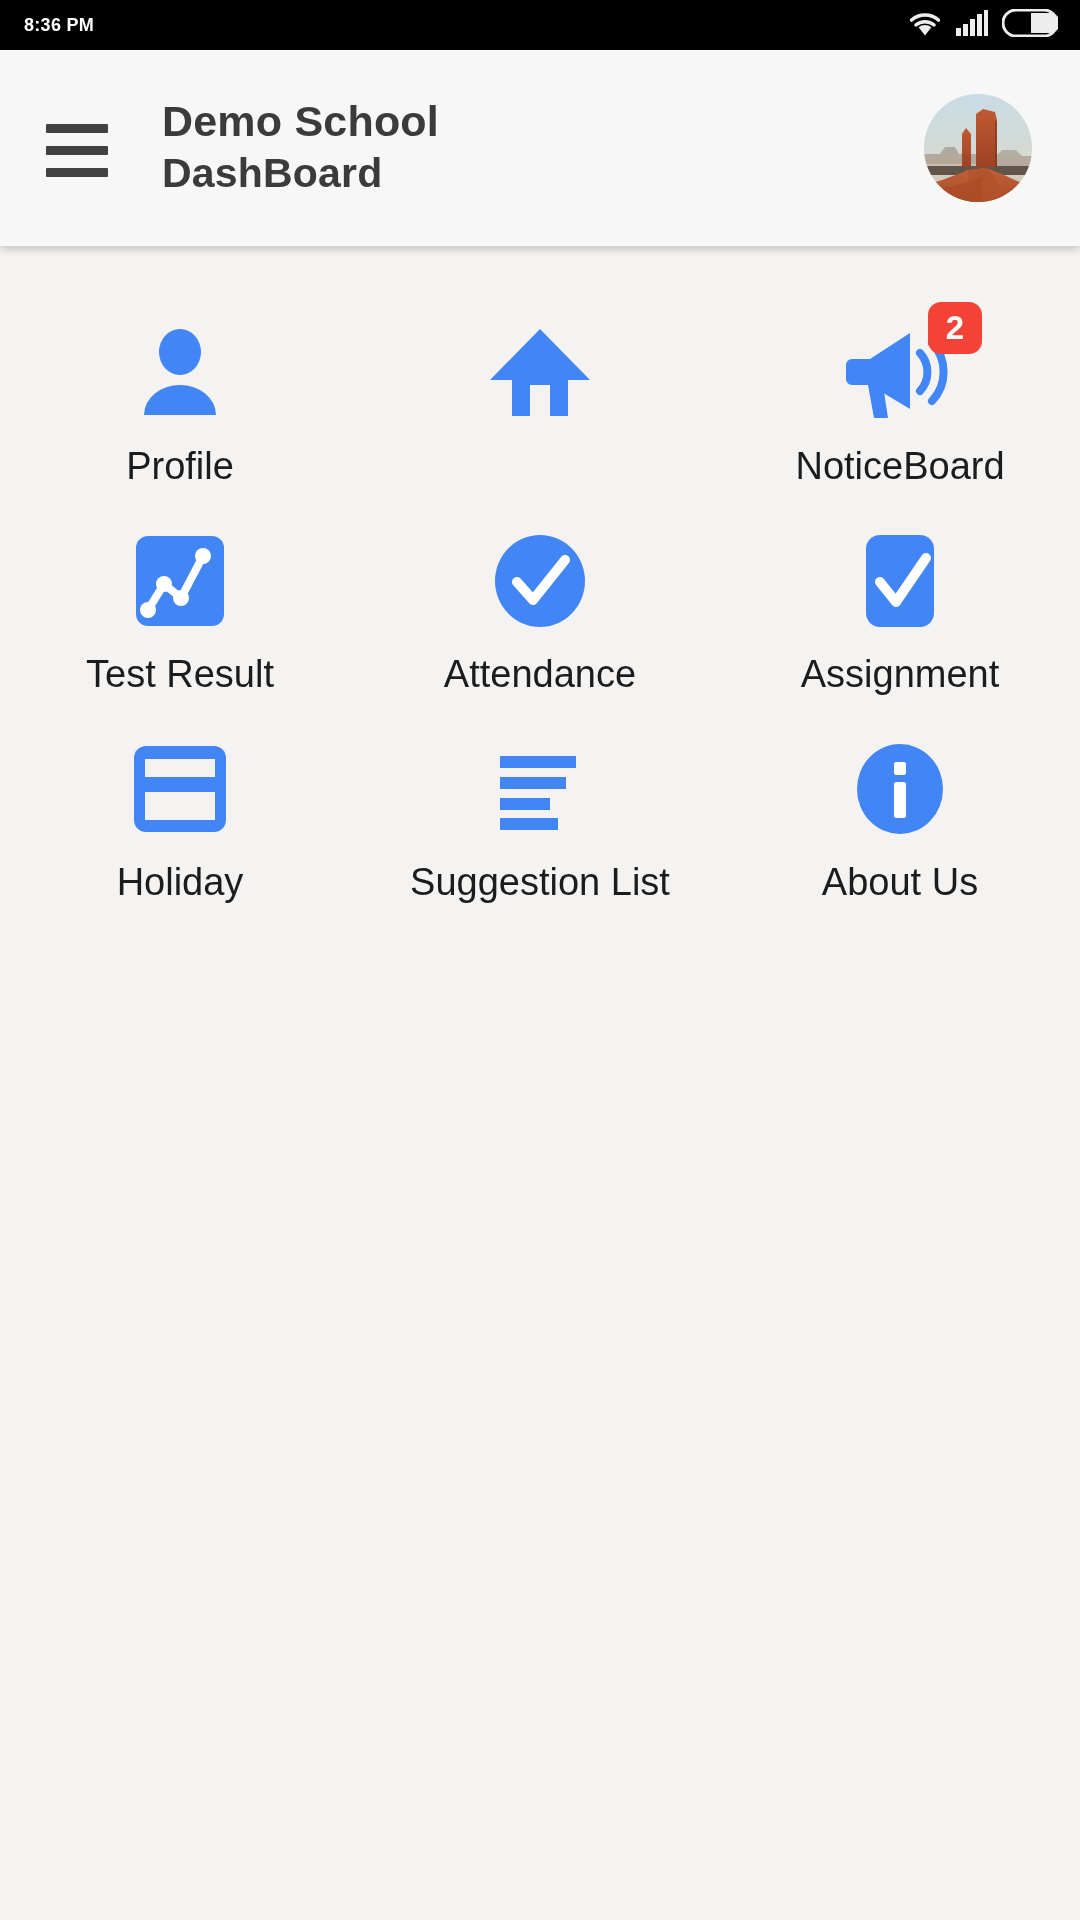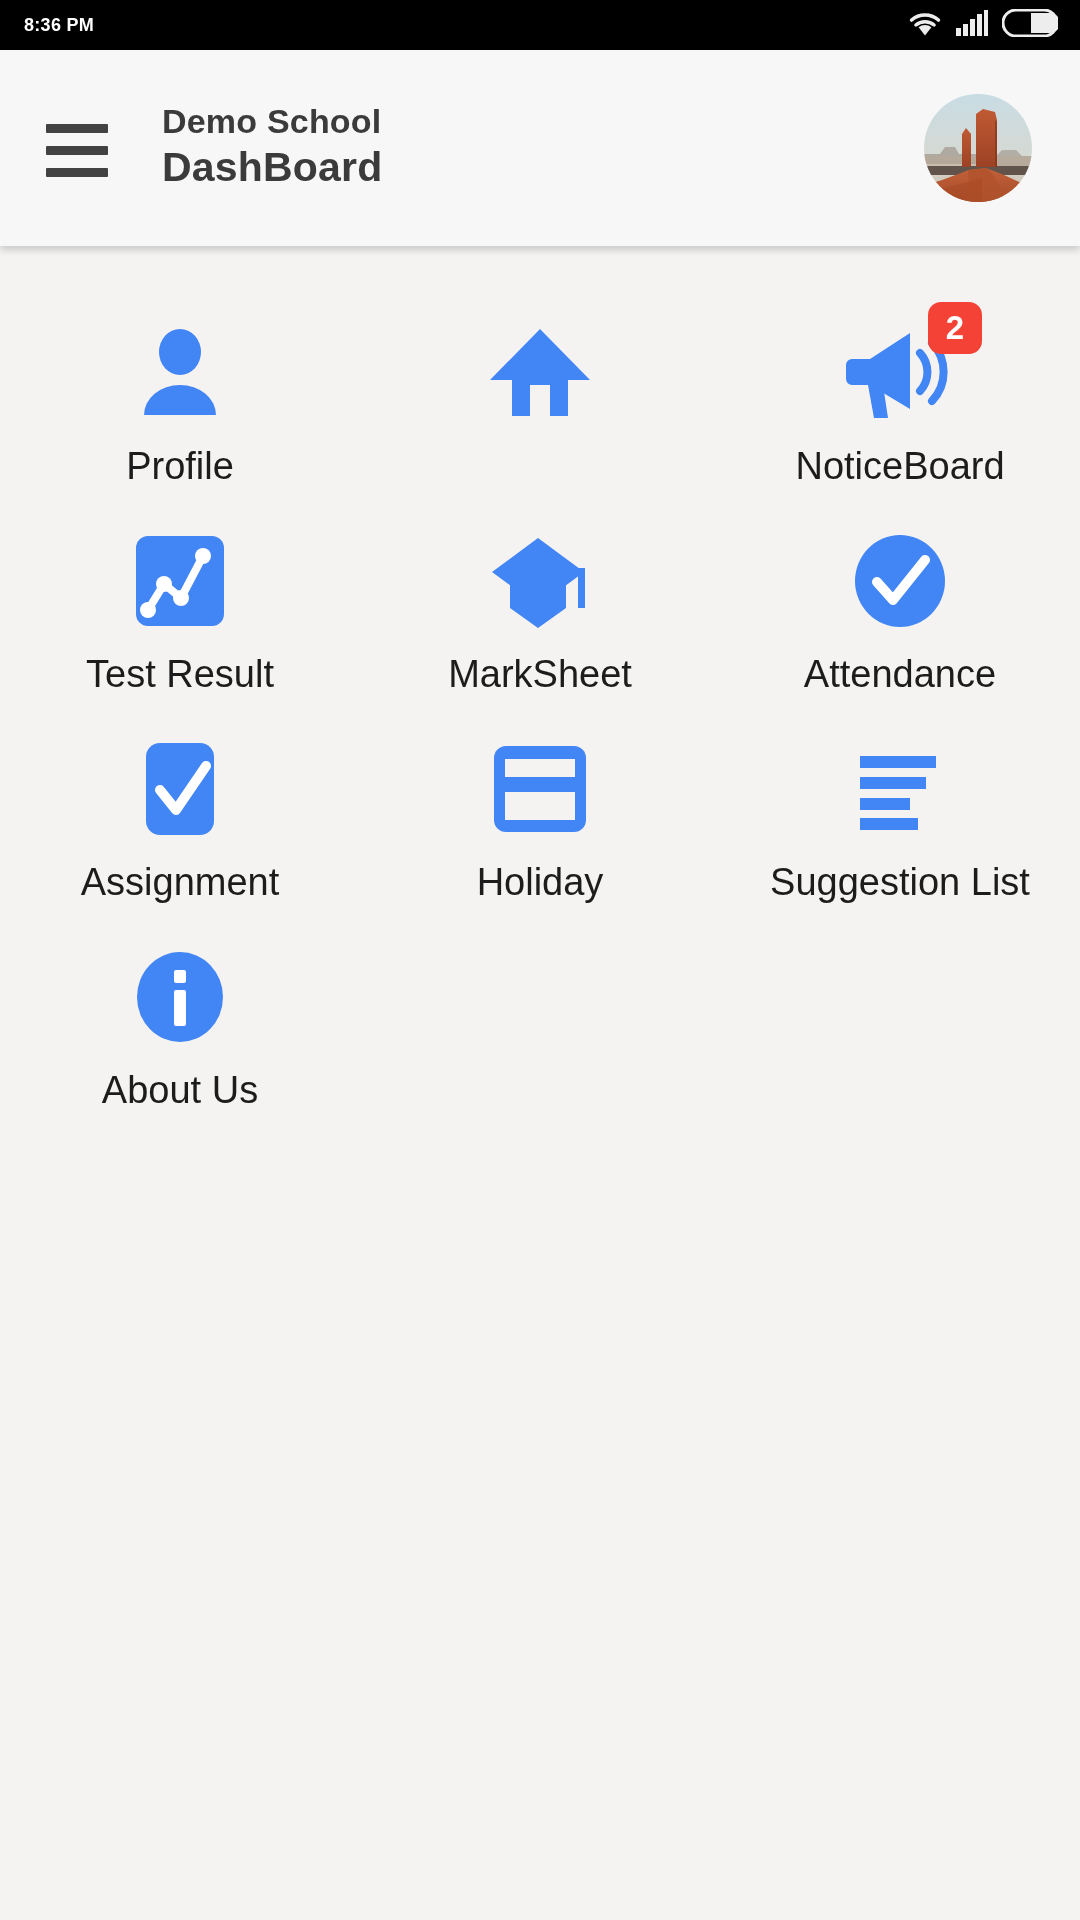--- a/index.html
+++ b/index.html
@@ -43,21 +43,21 @@
   #menu-button span { display:block; height:9px; width:62px; background:#424242; border-radius:1px; }
 
   #header-titles {
     flex:1 1 auto;
     margin-left:44px;
     display:flex; flex-direction:column; justify-content:center;
     gap:4px;
     padding-bottom:2px;
   }
   #header-title {
-    font-size:34px; font-weight:bold; color:#3b3b3b;
+    font-size:43px; font-weight:bold; color:#3b3b3b;
     letter-spacing:.2px; line-height:1.12;
   }
   #header-subtitle {
     font-size:41px; font-weight:bold; color:#3b3b3b;
     letter-spacing:.2px; line-height:1.15;
   }
 
   #avatar {
     flex:0 0 auto;
     width:108px; height:108px;
@@ -226,30 +226,20 @@
         <polyline points="17,78 33,52 50,66 72,24" stroke="#fff" stroke-width="8" fill="none" stroke-linecap="round" stroke-linejoin="round"></polyline>
         <circle cx="17" cy="78" r="8" fill="#fff"></circle>
         <circle cx="33" cy="52" r="8" fill="#fff"></circle>
         <circle cx="50" cy="66" r="8" fill="#fff"></circle>
         <circle cx="72" cy="24" r="8" fill="#fff"></circle>
       </svg>
     </div>
     <div class="tile-label">Test Result</div>
   </div>
 
-  <div class="grid-tile">
-    <div class="tile-icon">
-      <svg width="104" height="98" viewBox="0 0 104 98">
-        <path d="M50 6 L96 40 L50 74 L4 40 Z" fill="#4285F4"></path>
-        <path d="M22 52 v24 L50 96 L78 76 V52 L50 72 Z" fill="#4285F4"></path>
-        <rect x="90" y="36" width="7" height="40" fill="#4285F4"></rect>
-      </svg>
-    </div>
-    <div class="tile-label">MarkSheet</div>
-  </div>
 
   <div class="grid-tile">
     <div class="tile-icon">
       <svg width="98" height="98" viewBox="0 0 98 98">
         <ellipse cx="49" cy="49" rx="45" ry="46" fill="#4285F4"></ellipse>
         <polyline points="26,50 42,68 74,28" stroke="#fff" stroke-width="10" fill="none" stroke-linecap="round" stroke-linejoin="round"></polyline>
       </svg>
     </div>
     <div class="tile-label">Attendance</div>
   </div>

